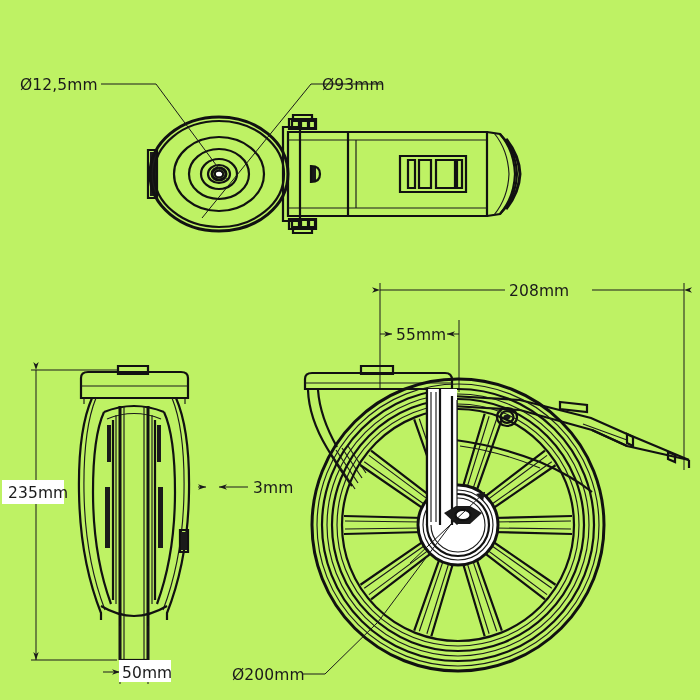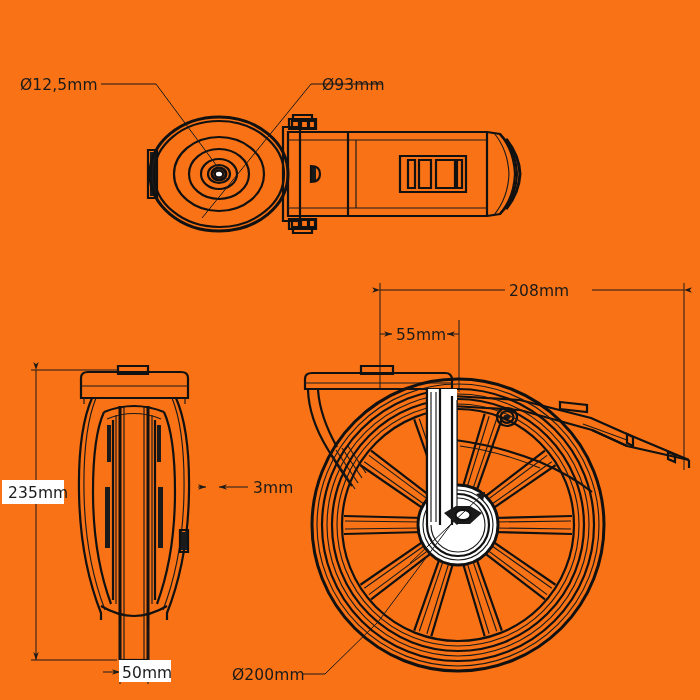--- a/index.html
+++ b/index.html
@@ -8,21 +8,21 @@
     padding: 0;
     background: #ffffff;
   }
   body {
     font-family: "DejaVu Sans", "Liberation Sans", sans-serif;
   }
   #sheet {
     position: relative;
     width: 700px;
     height: 700px;
-    background: #f97316;
+    background: #bef264;
     overflow: hidden;
   }
   #sheet svg {
     display: block;
     width: 700px;
     height: 700px;
   }
   .dimtext {
     font-family: "DejaVu Sans", "Liberation Sans", sans-serif;
     font-size: 15.5px;

